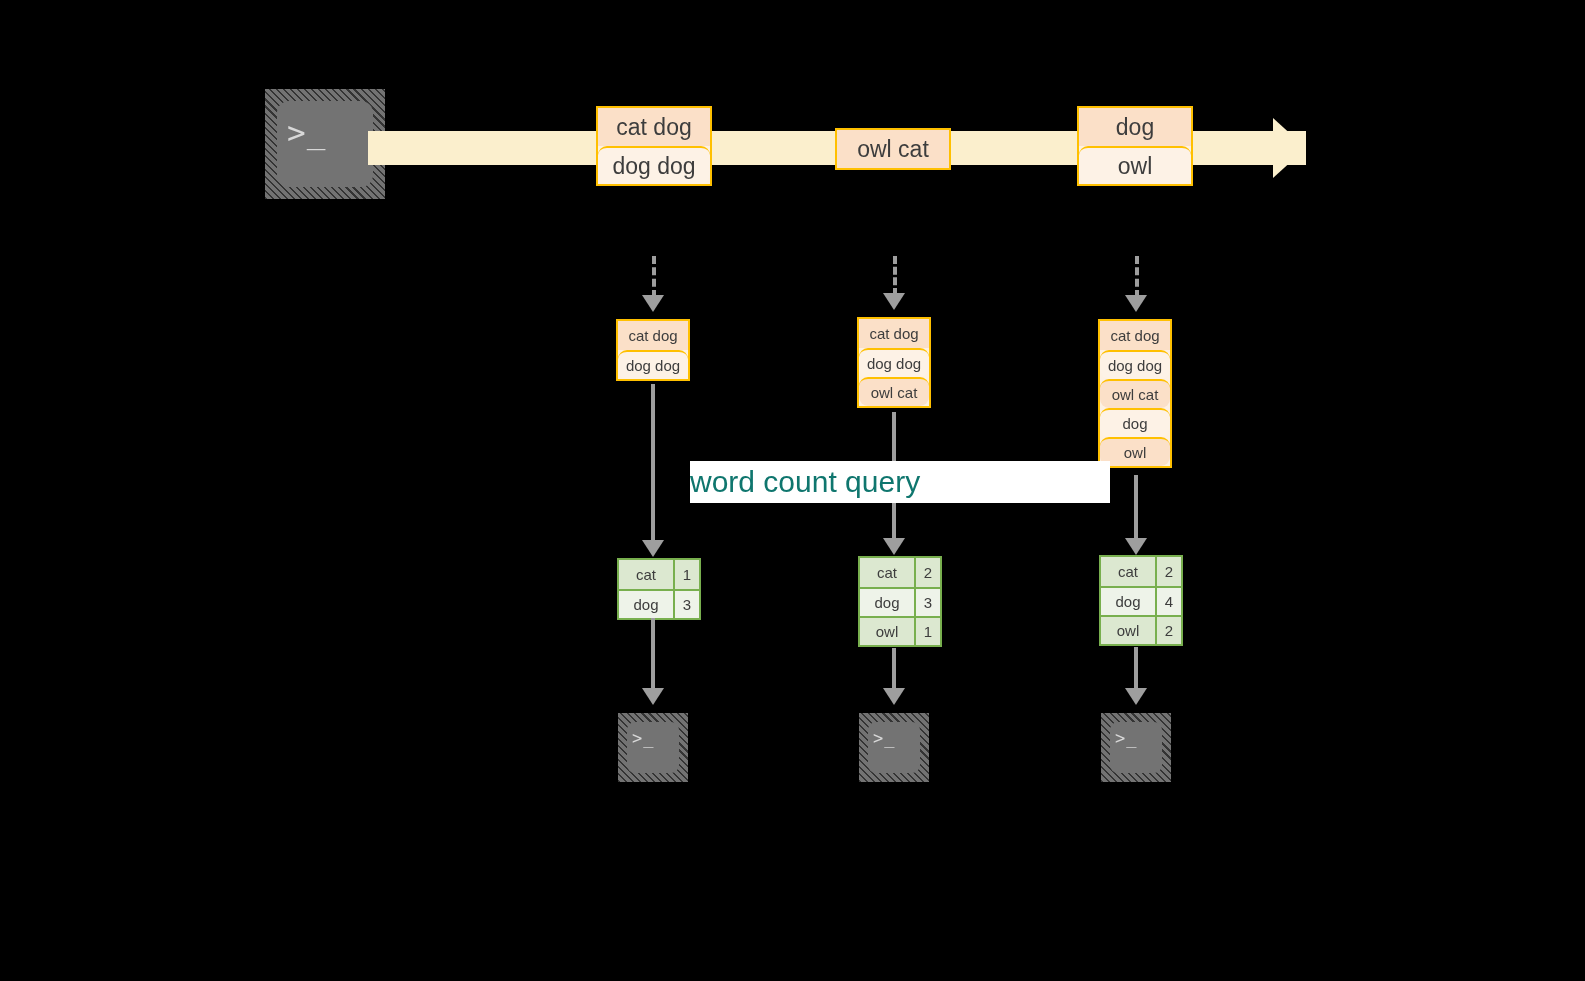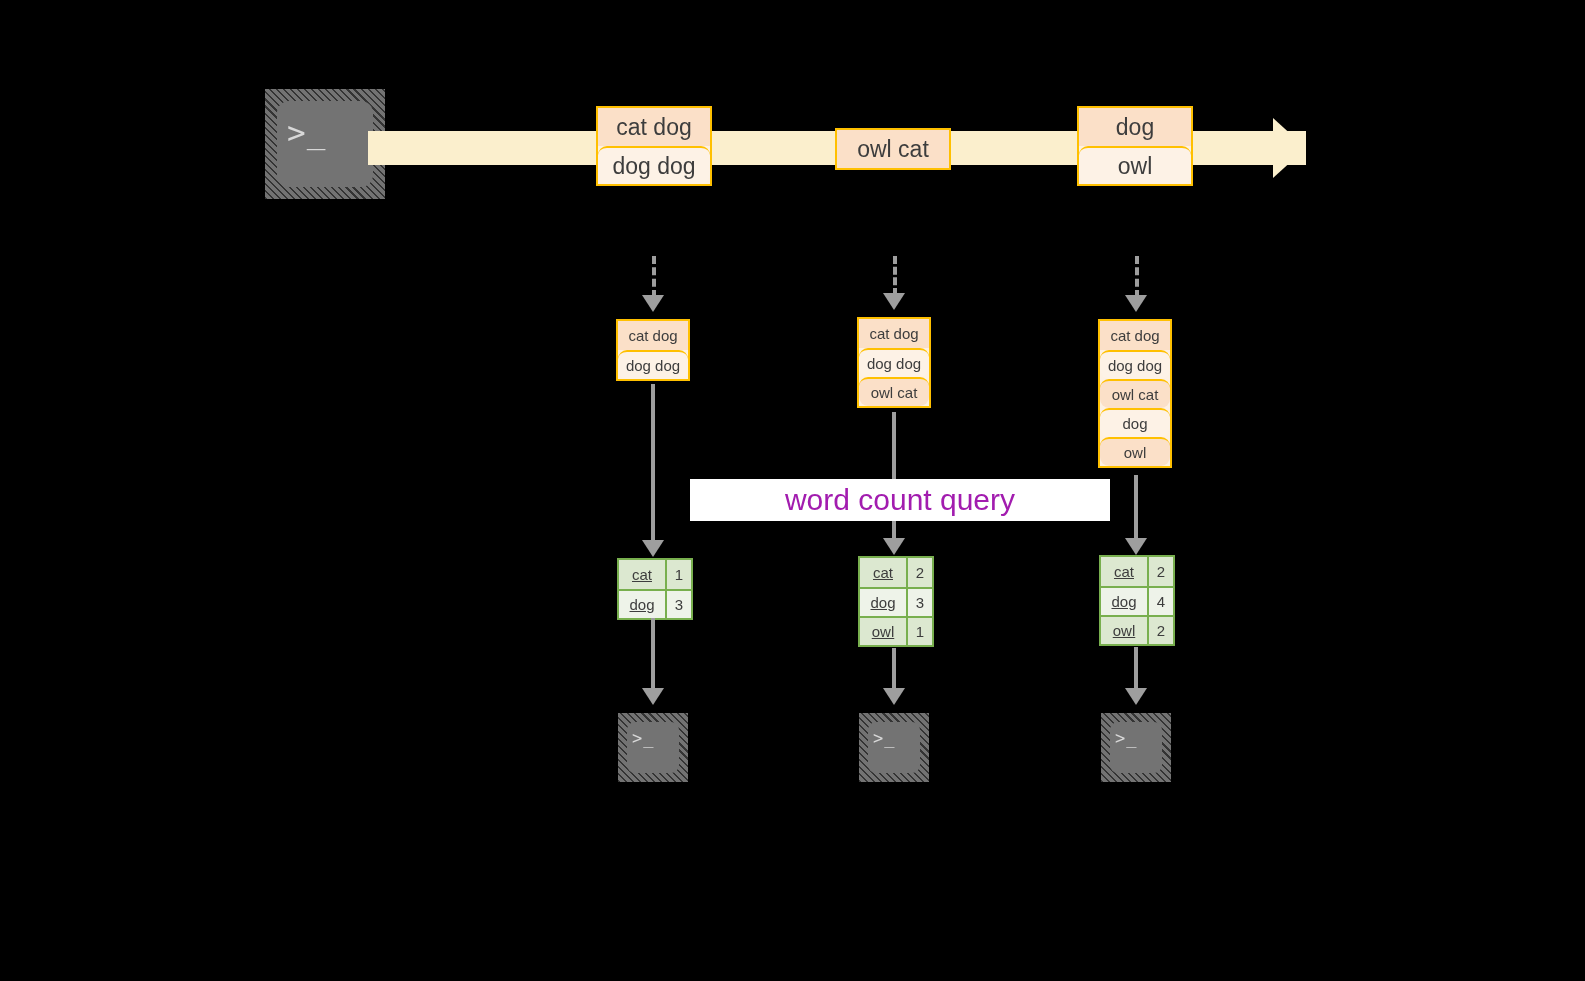--- a/index.html
+++ b/index.html
@@ -102,21 +102,21 @@
   .res-row + .res-row { border-top: 2px solid #78af4e; }
   .res-cell {
     box-sizing: border-box;
     display: flex;
     align-items: center;
     justify-content: center;
     color: #3d3d3d;
     font-size: 15px;
     white-space: nowrap;
   }
-  .res-cell.word  { width: 46px; text-decoration: underline; }
+  .res-cell.word  { width: 54px; }
   .res-cell.count { width: 26px; border-left: 2px solid #78af4e; }
   .res-row.shade-a .res-cell { background: #dce8d0; }
   .res-row.shade-b .res-cell { background: #eef3e9; }
 
   
   .line-v {
     position: absolute;
     width: 4px;
     background: #9e9e9e;
   }
@@ -132,24 +132,22 @@
     border-right: 11px solid transparent;
     border-top: 17px solid #9e9e9e;
   }
 
   
   .query-banner {
     position: absolute;
     background: #ffffff;
     display: flex;
     align-items: center;
-    justify-content: center;
-    color: #a21caf;
-    white-space: nowrap;
-    margin-top: 18px;
+    color: #0f766e;
+    white-space: nowrap;
   }
 </style>
 </head>
 <body>
 
 <div id="canvas">
 
   <div class="terminal big" style="left:265px; top:89px; width:120px; height:110px;">
     <div class="inner"></div>
     <div class="glyph">&gt;_</div>

